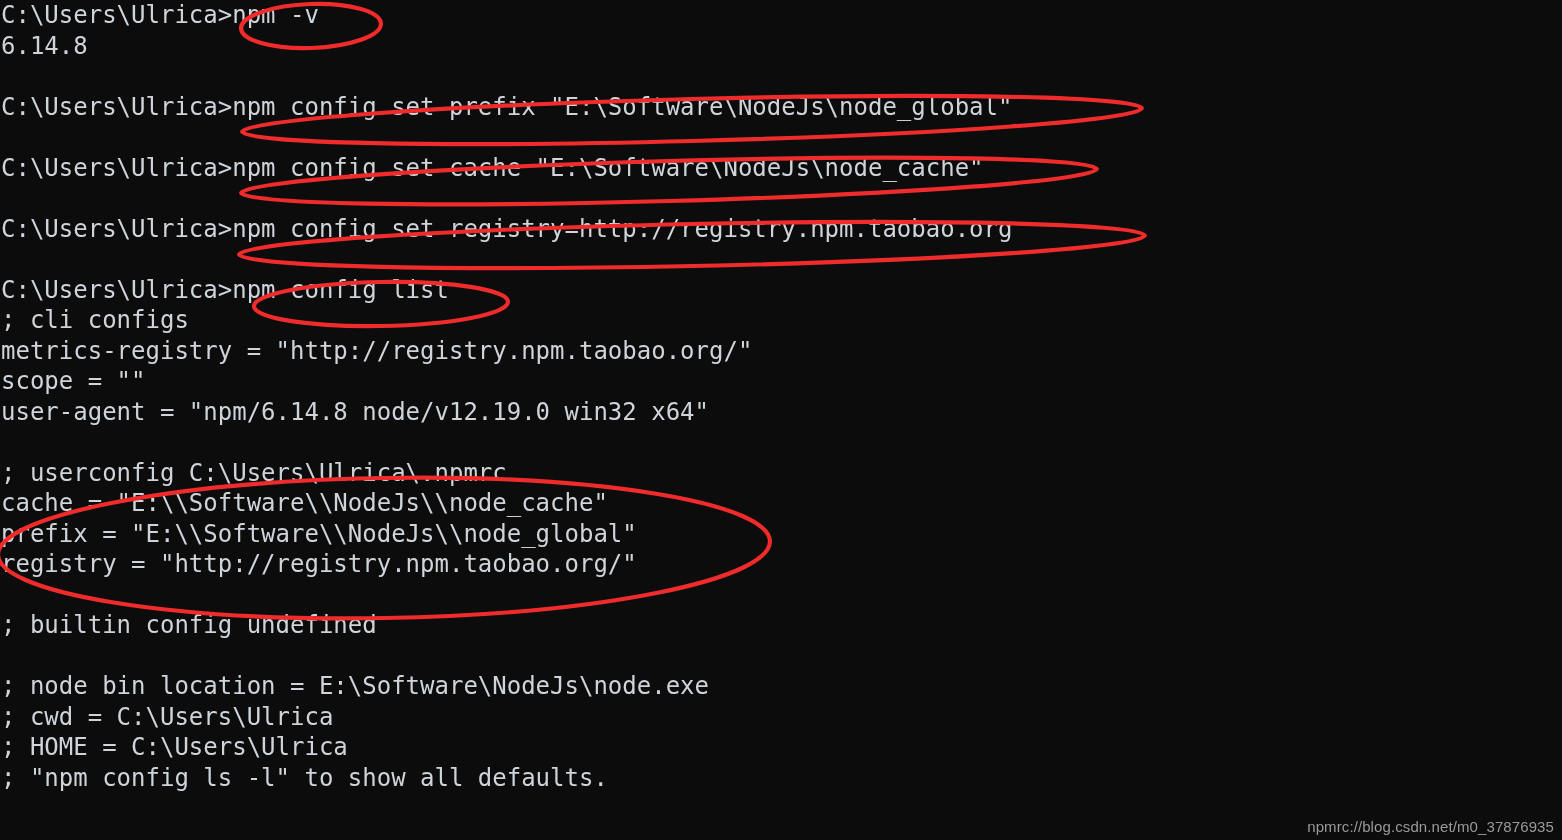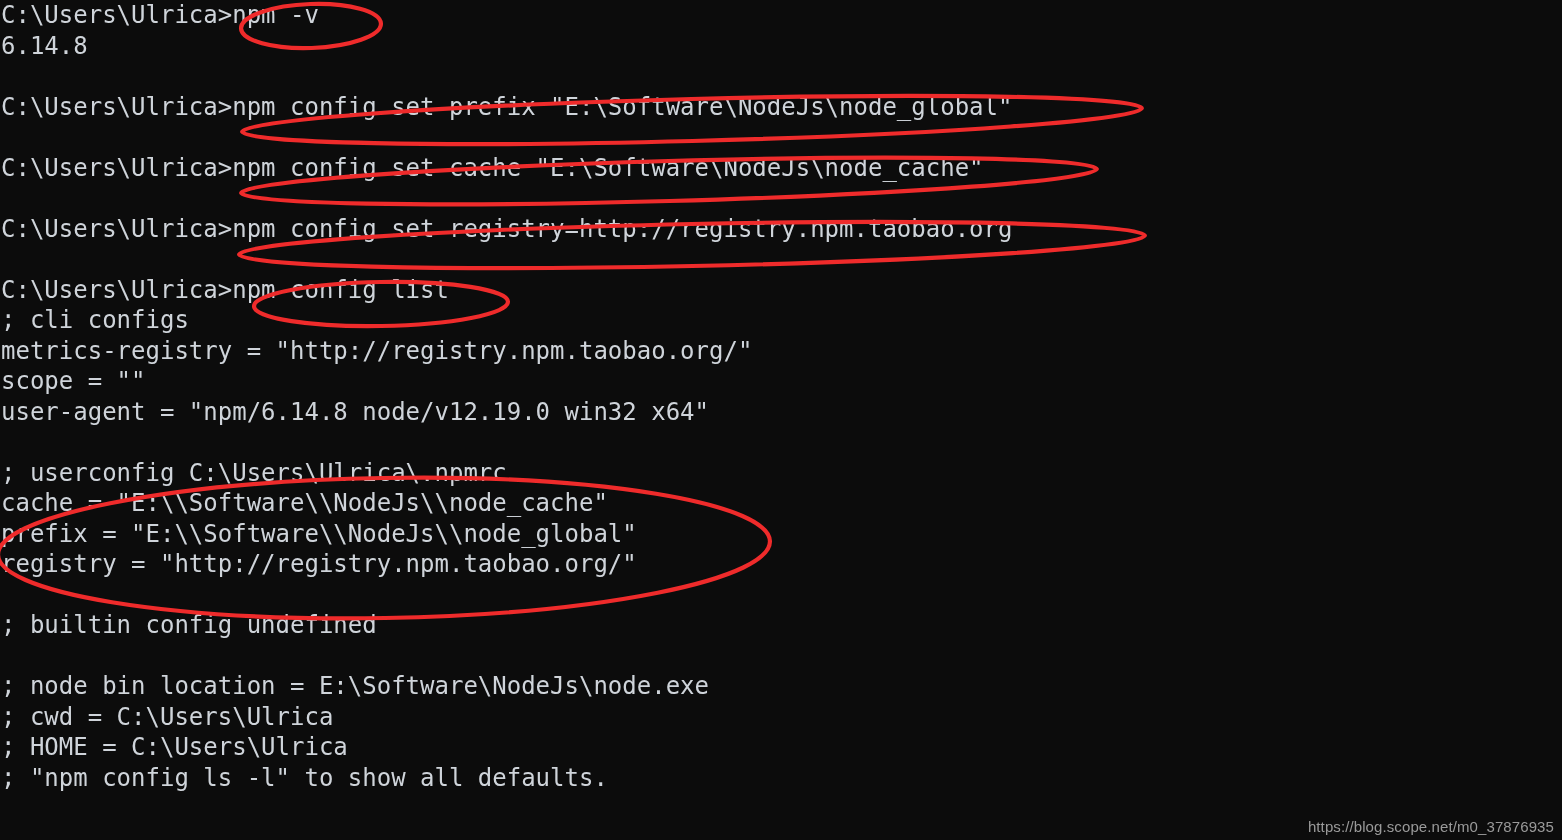--- a/index.html
+++ b/index.html
@@ -74,15 +74,15 @@
 
   <svg id="annotations" viewBox="0 0 1562 840" width="1562" height="840">
       <ellipse class="ellipse" cx="311" cy="26" rx="70" ry="22" stroke="#ef2b2b" transform="rotate(-2 311 26)"></ellipse>
       <ellipse class="ellipse" cx="692" cy="120" rx="450" ry="21" stroke="#ef2b2b" transform="rotate(-1.5 692 120)"></ellipse>
       <ellipse class="ellipse" cx="669" cy="181" rx="428" ry="20" stroke="#ef2b2b" transform="rotate(-1.6 669 181)"></ellipse>
       <ellipse class="ellipse" cx="692" cy="245" rx="453" ry="21" stroke="#ef2b2b" transform="rotate(-1.2 692 245)"></ellipse>
       <ellipse class="ellipse" cx="381" cy="304" rx="127" ry="22" stroke="#ef2b2b" transform="rotate(-1 381 304)"></ellipse>
       <ellipse class="ellipse" cx="384" cy="548" rx="386" ry="70" stroke="#ef2b2b" transform="rotate(-1 384 548)"></ellipse>
     </svg>
 
-  <div id="watermark">https://blog.scope.net/m0_37876935</div>
+  <div id="watermark">npmrc://blog.csdn.net/m0_37876935</div>
 
 </div>
 
 </body></html>

